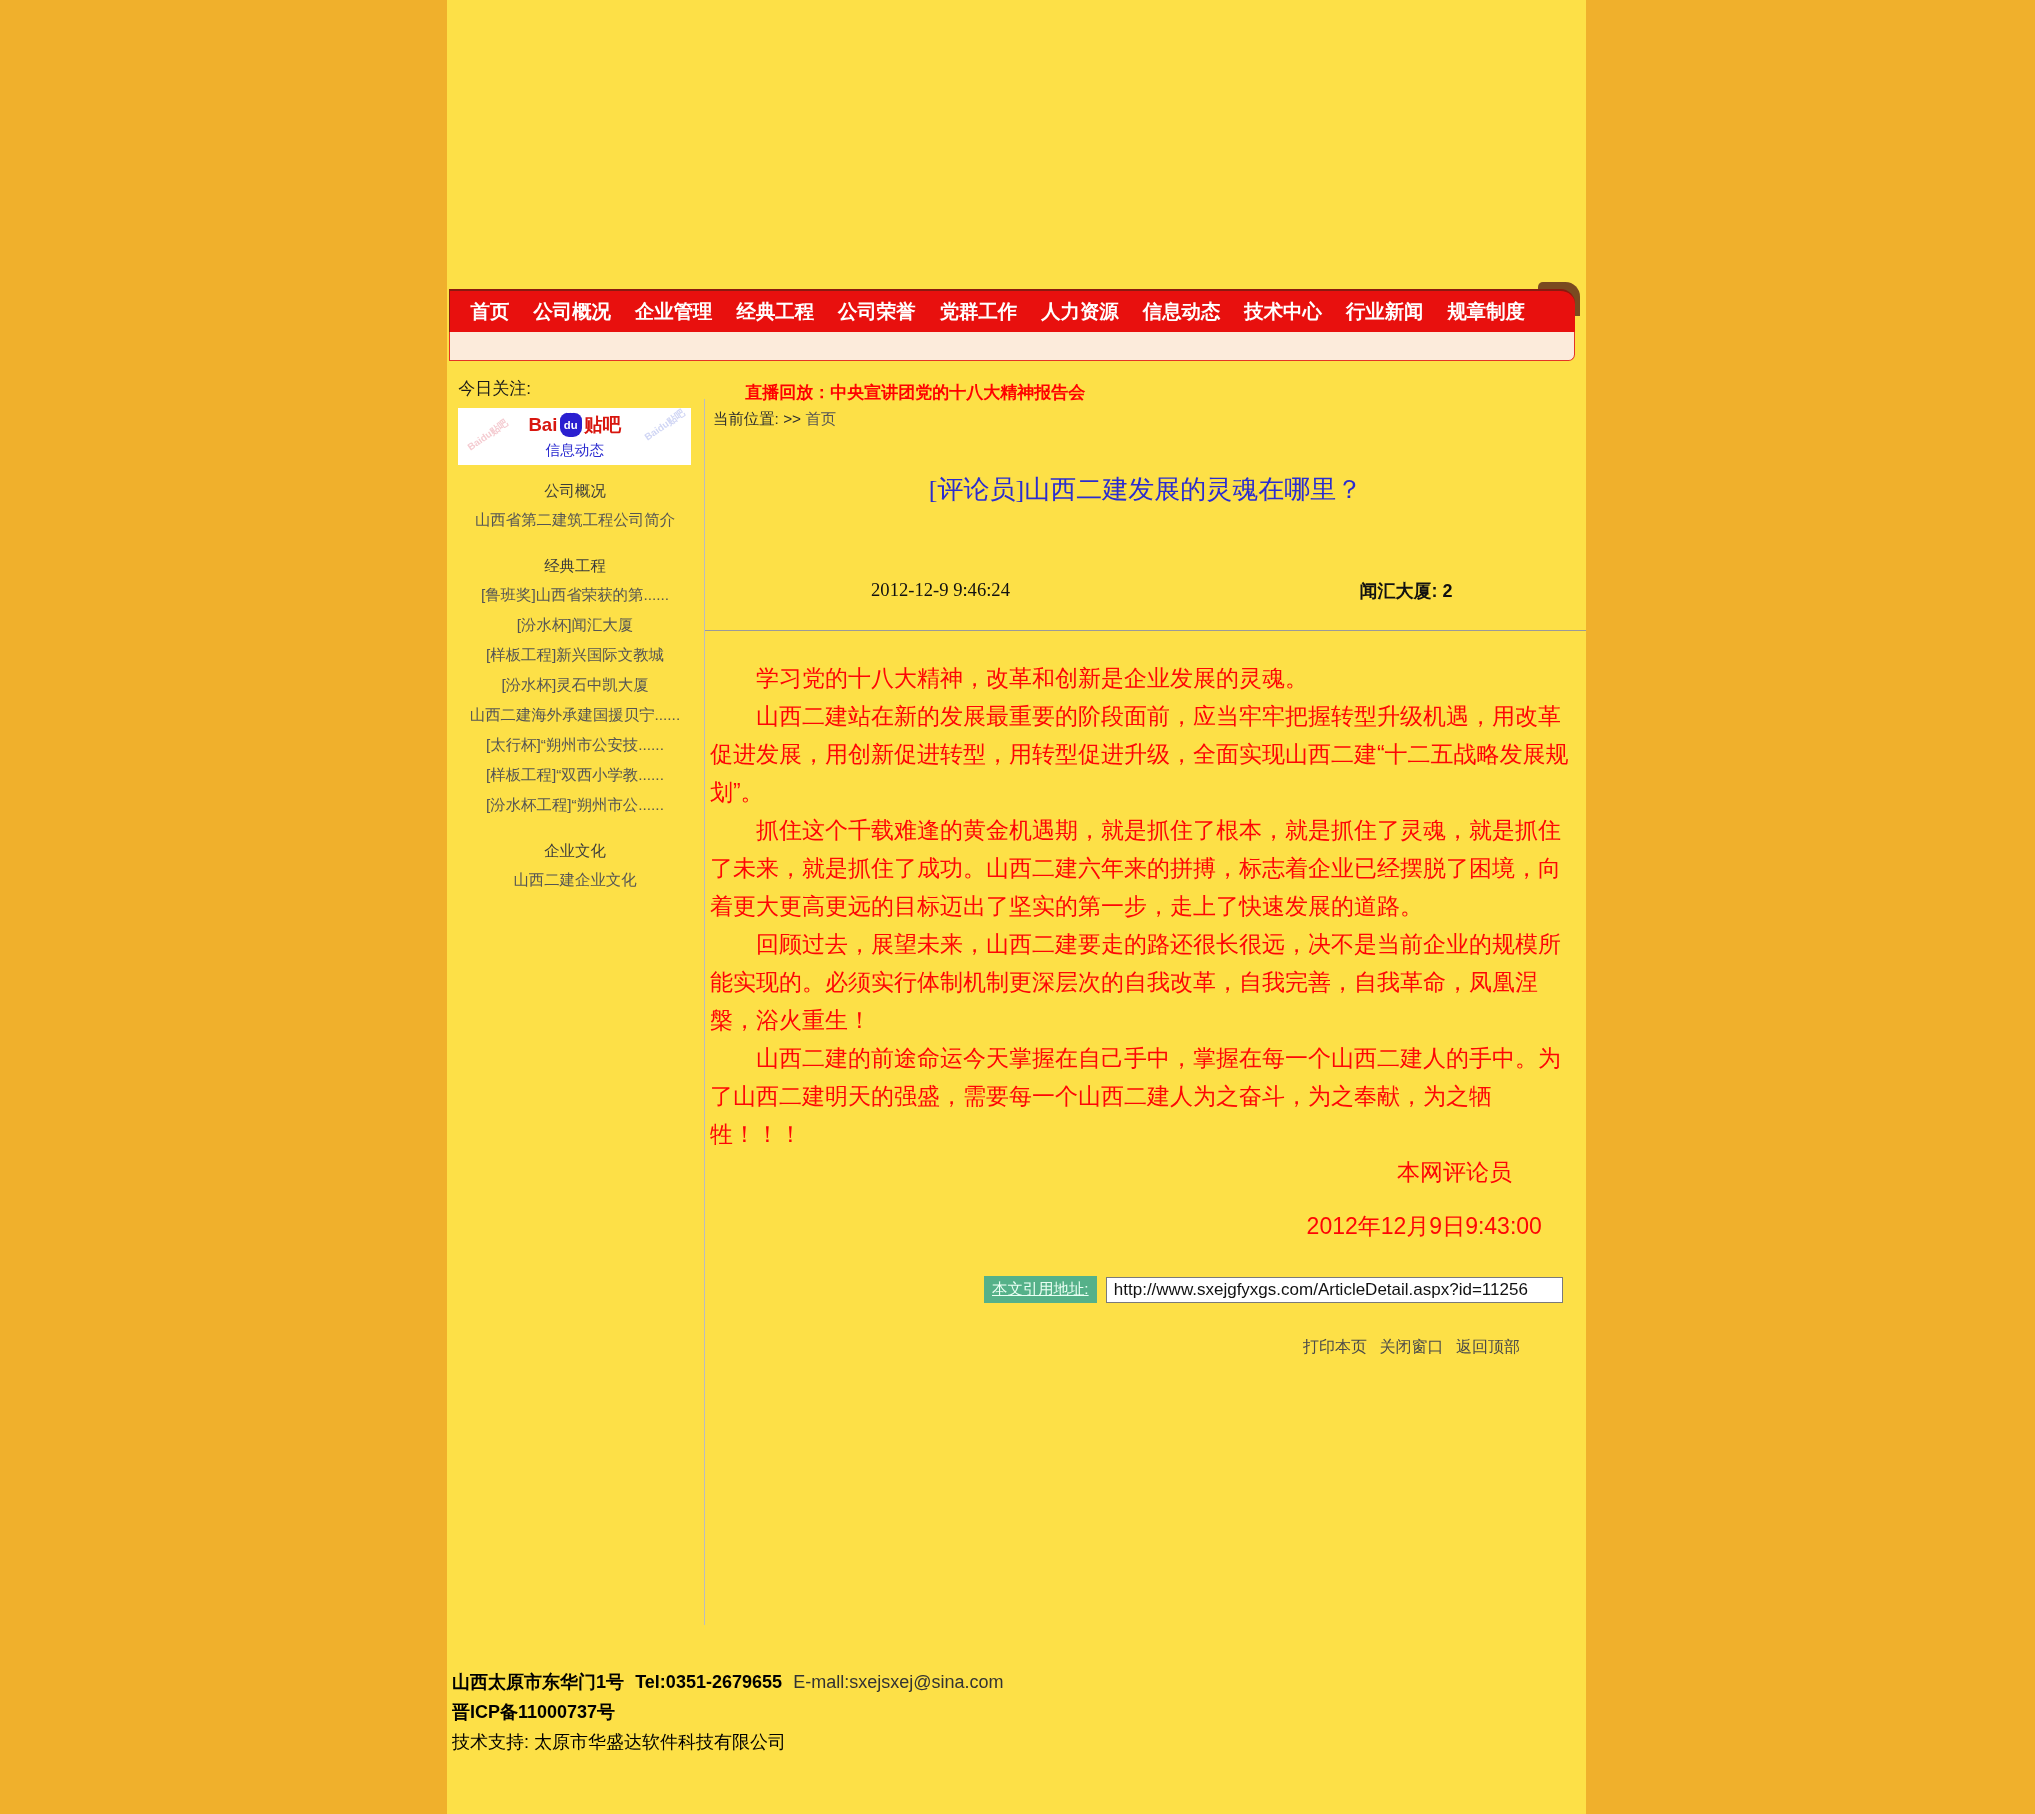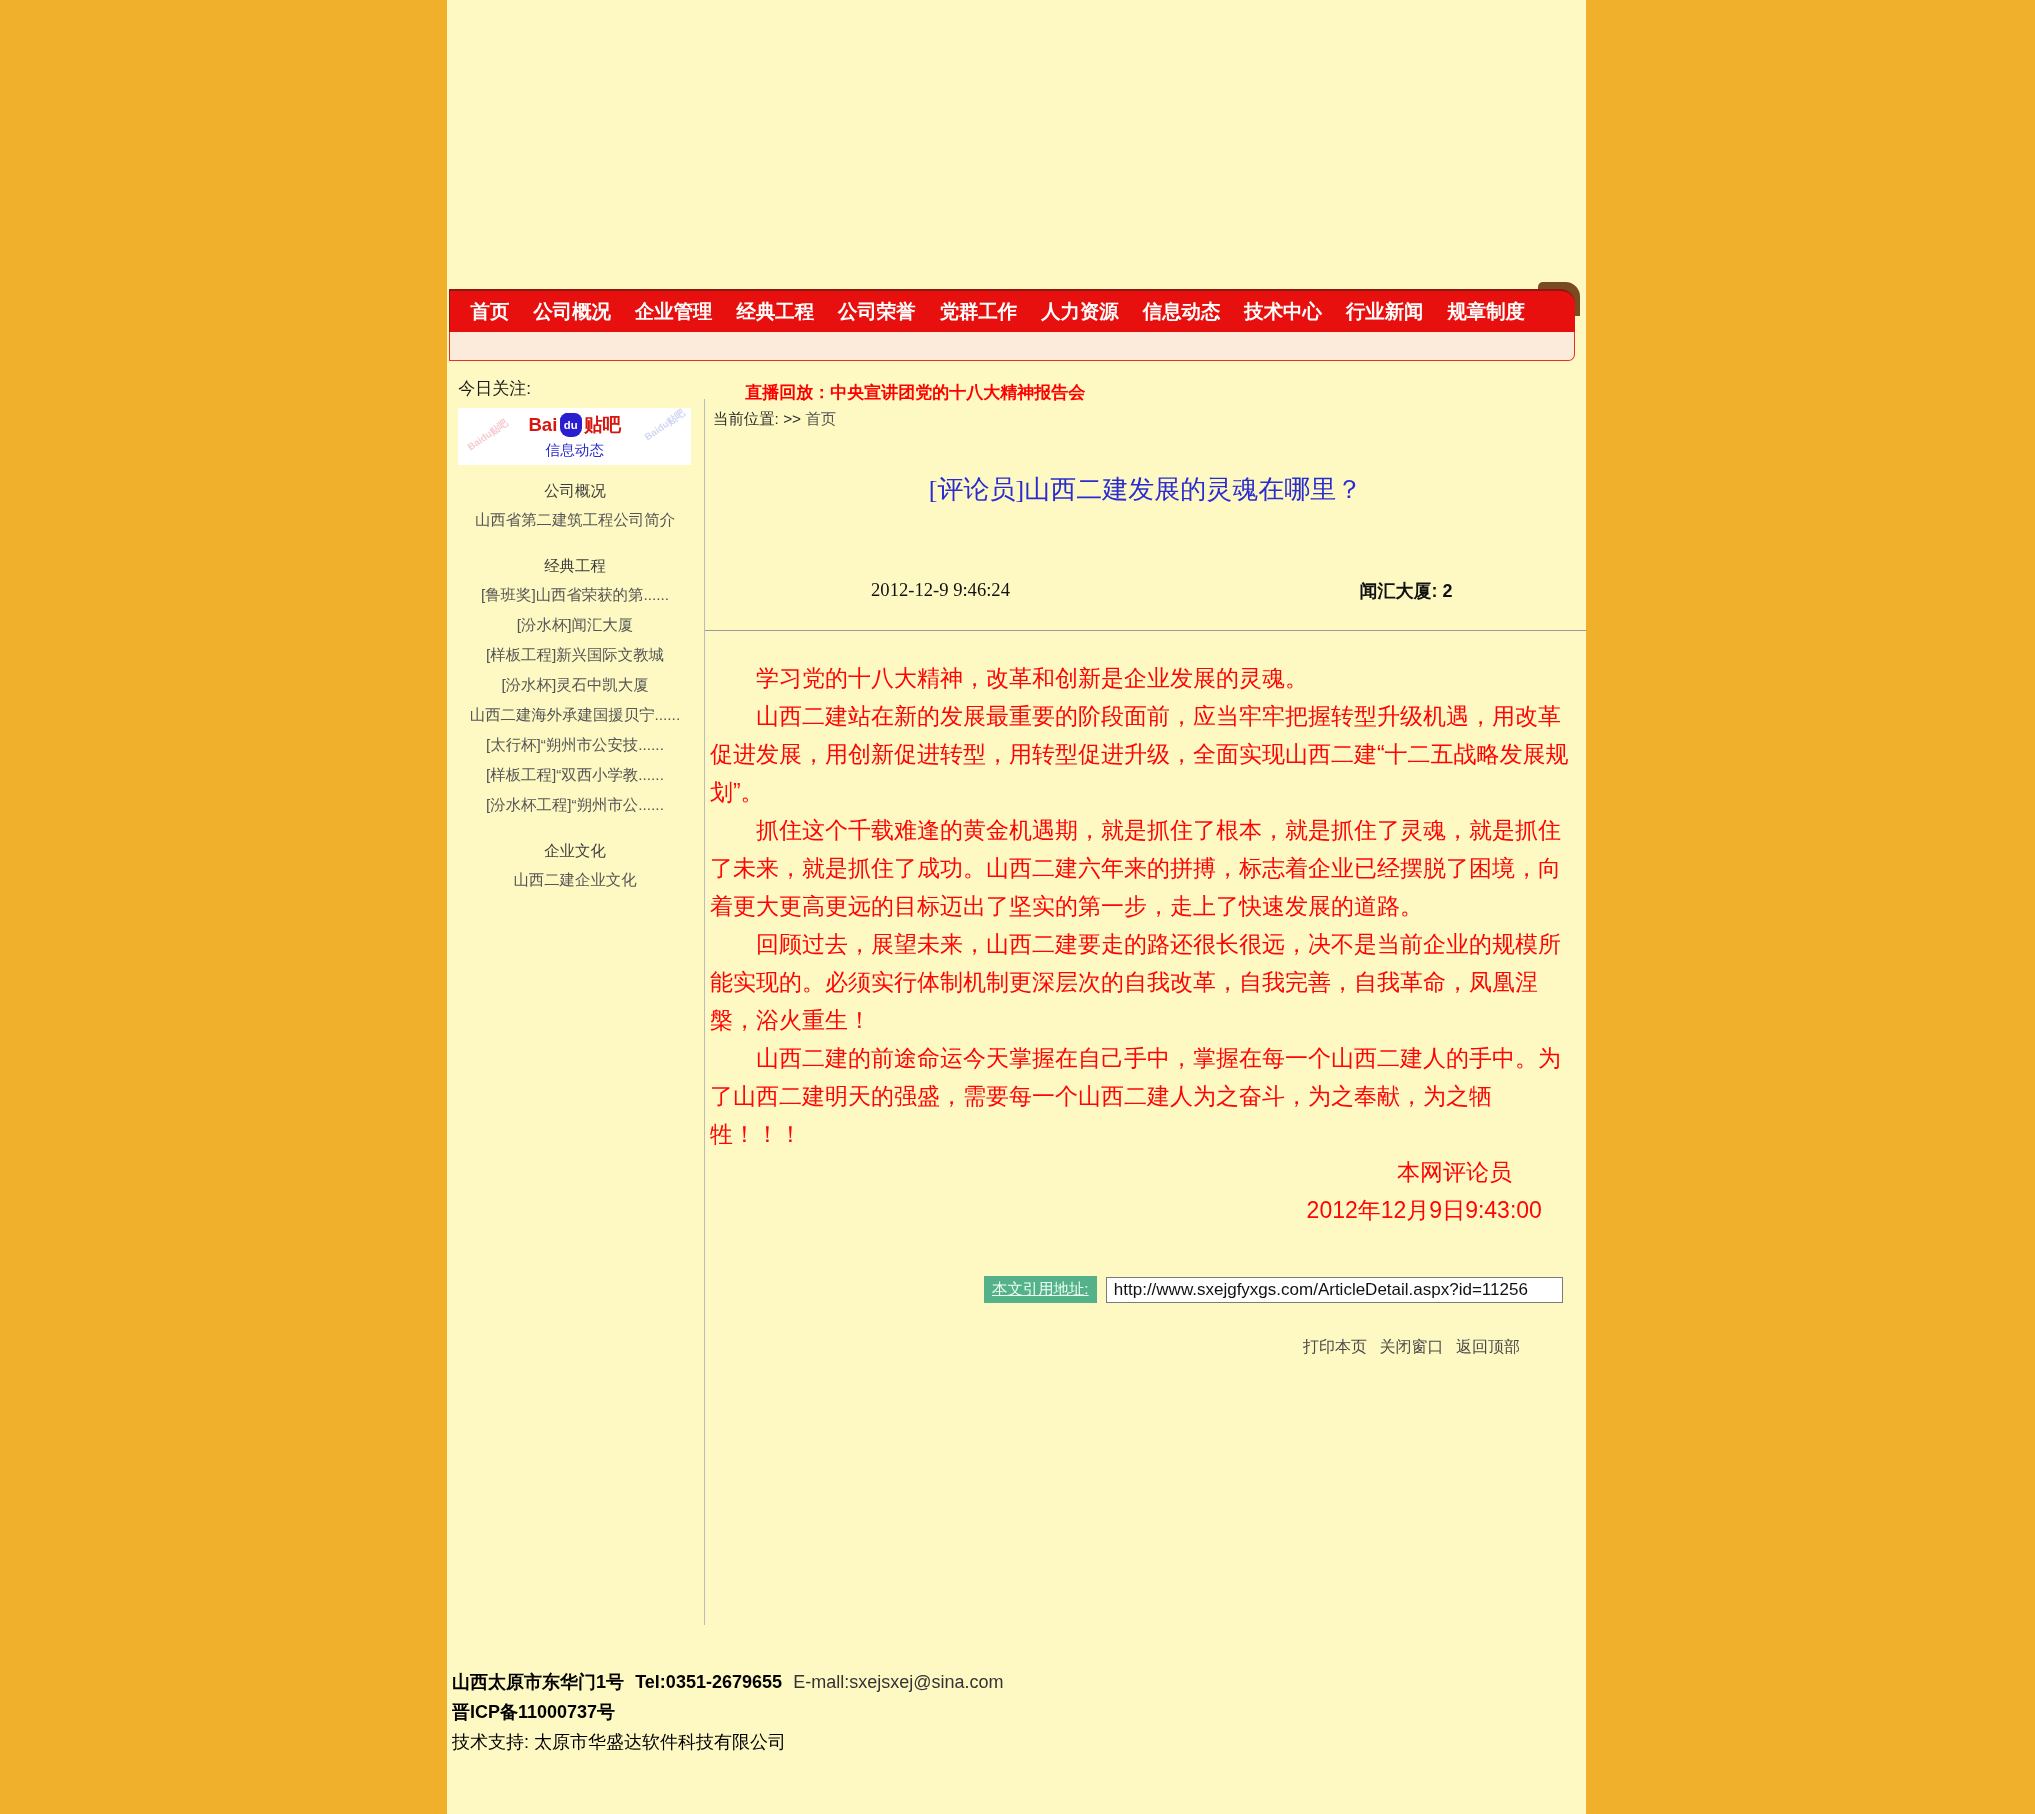--- a/index.html
+++ b/index.html
@@ -5,21 +5,21 @@
   html, body {
     margin: 0; padding: 0;
     width: 2035px; height: 1815px;
     background: #f0b02c;
     font-family: "Liberation Sans", sans-serif;
     overflow: hidden;
   }
   .page {
     position: absolute; left: 447px; top: 0;
     width: 1139px; height: 1815px;
-    background: #fef9c3;
+    background: #fde047;
   }
 
   
   .nav-block { position: absolute; top: 289px; left: 1.6px; width: 1126px; }
   .nav-fold {
     position: absolute; top: -7.3px; right: -5.7px;
     width: 42px; height: 34px;
     background: #7a4a20;
     border-radius: 4.9px 14.6px 0 0;
   }
@@ -99,21 +99,21 @@
   }
   .meta-views { position: absolute; left: 608px; width: 186px; text-align: center; font-size: 18px; font-weight: bold; color: #111111; }
   .rule { position: absolute; top: 221px; left: 0; width: 100%; border-top: 1.6px solid #9a9a9a; }
 
   .article-body {
     position: absolute; top: 250px; left: 4.9px; width: 873px;
     font-size: 23px; line-height: 38px; color: #fe0505;
   }
   .article-body p { margin: 0; text-indent: 2em; }
   .article-body p.sig { text-align: right; padding-right: 71px; text-indent: 0; }
-  .article-body p.sigdate { text-align: right; padding-right: 41px; text-indent: 0; }
+  .article-body p.sigdate { text-align: right; padding-right: 41px; text-indent: 0; margin-top: 16px; }
 
   .cite-row { position: absolute; top: 867px; left: 279px; display: flex; align-items: center; }
   .cite-label {
     background: #55b189; color: #eafff3;
     font-size: 15.4px; text-decoration: underline;
     padding: 3.2px 8px; white-space: nowrap;
   }
   .cite-input {
     width: 442px; height: 24px; margin-left: 9.7px;
     border: 0.8px solid #7a7a7a; background: #ffffff;

